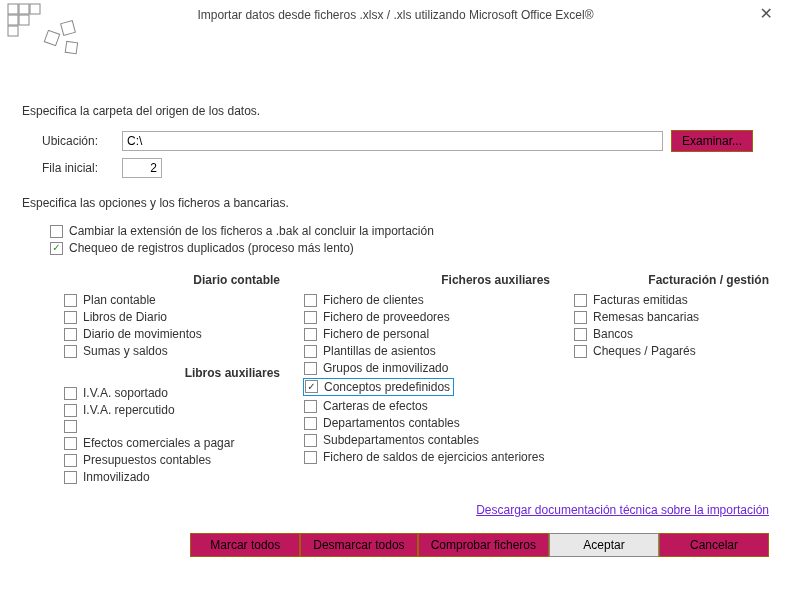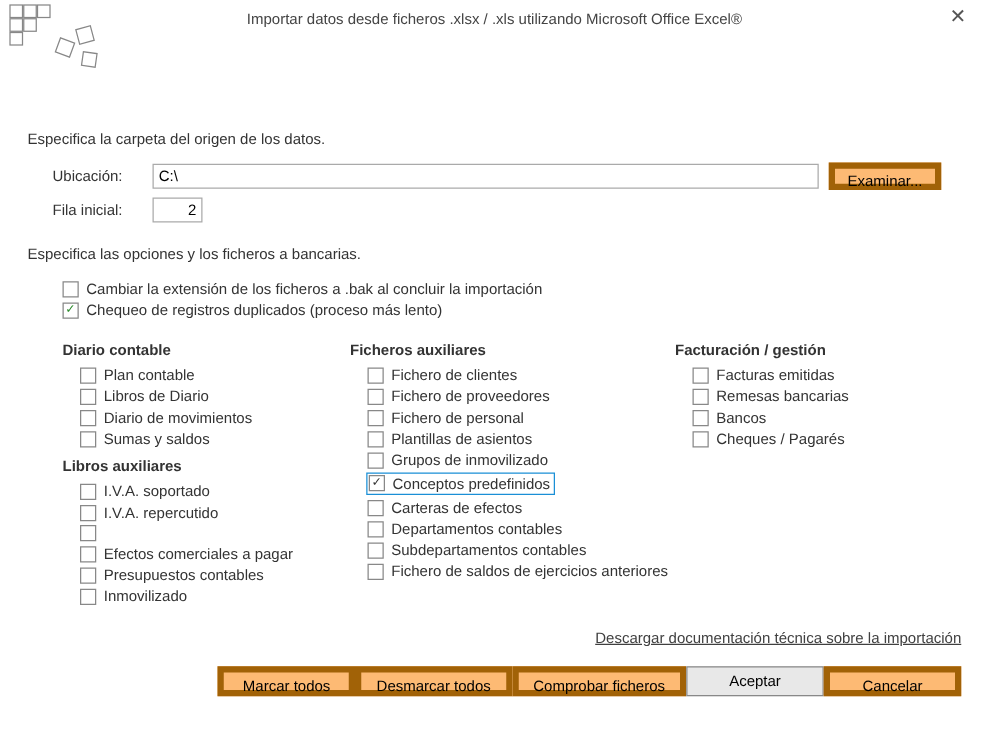--- a/index.html
+++ b/index.html
@@ -55,22 +55,22 @@
   .text-input {
     border: 1px solid #aaa;
     height: 20px;
     padding: 1px 4px;
     font: inherit;
     background: #fff;
   }
   .loc-input { flex: 1; margin-right: 8px; }
   .row-input { width: 40px; text-align: right; }
   .btn {
-    border: 5px solid #a16207;
-    background: #fdba74;
+    border: 1px solid #a16207;
+    background: #be185d;
     padding: 3px 10px;
     font: inherit;
     cursor: pointer;
     min-width: 80px;
     height: 22px;
   }
   .btn-primary {
     background: #e8e8e8;
     border: 1px solid #888;
   }
@@ -92,42 +92,43 @@
     justify-content: center;
     background: #fff;
     font-size: 10px;
     line-height: 1;
     color: #333;
   }
   .chk-green { color: #2a8a2a; }
   .columns {
     display: flex;
     margin: 10px 0 0 28px;
-    gap: 0;
+    gap: 10px;
+    text-align: right;
   }
   .col { }
   .col1 { width: 230px; }
   .col2 { width: 260px; }
   .col3 { flex: 1; }
   .col-heading {
     font-weight: 600;
     margin: 8px 0 6px 0;
   }
   .col .chkline { margin-left: 14px; }
   .highlighted {
     border: 1px solid #1a8fd6;
     padding: 1px 3px 1px 1px;
     display: inline-flex;
   }
   .link-row {
     text-align: right;
     margin: 16px 22px 0 0;
   }
   .link-row a {
-    color: #404040;
+    color: #6d28d9;
     text-decoration: underline;
     cursor: pointer;
     font-size: 12px;
   }
   .button-bar {
     display: flex;
     justify-content: flex-end;
     padding: 16px 22px 14px 22px;
   }
   .button-bar .btn { min-width: 110px; padding: 4px 12px; height: 24px; }

